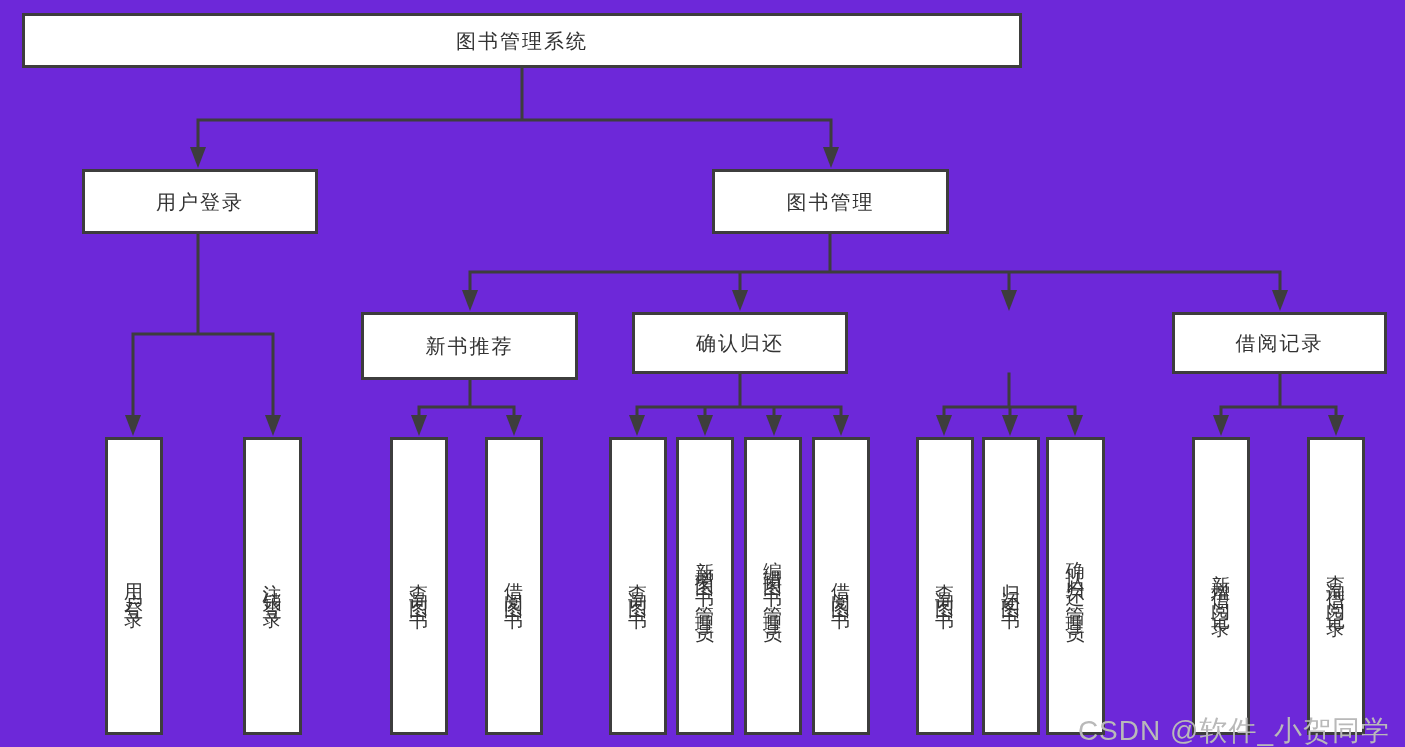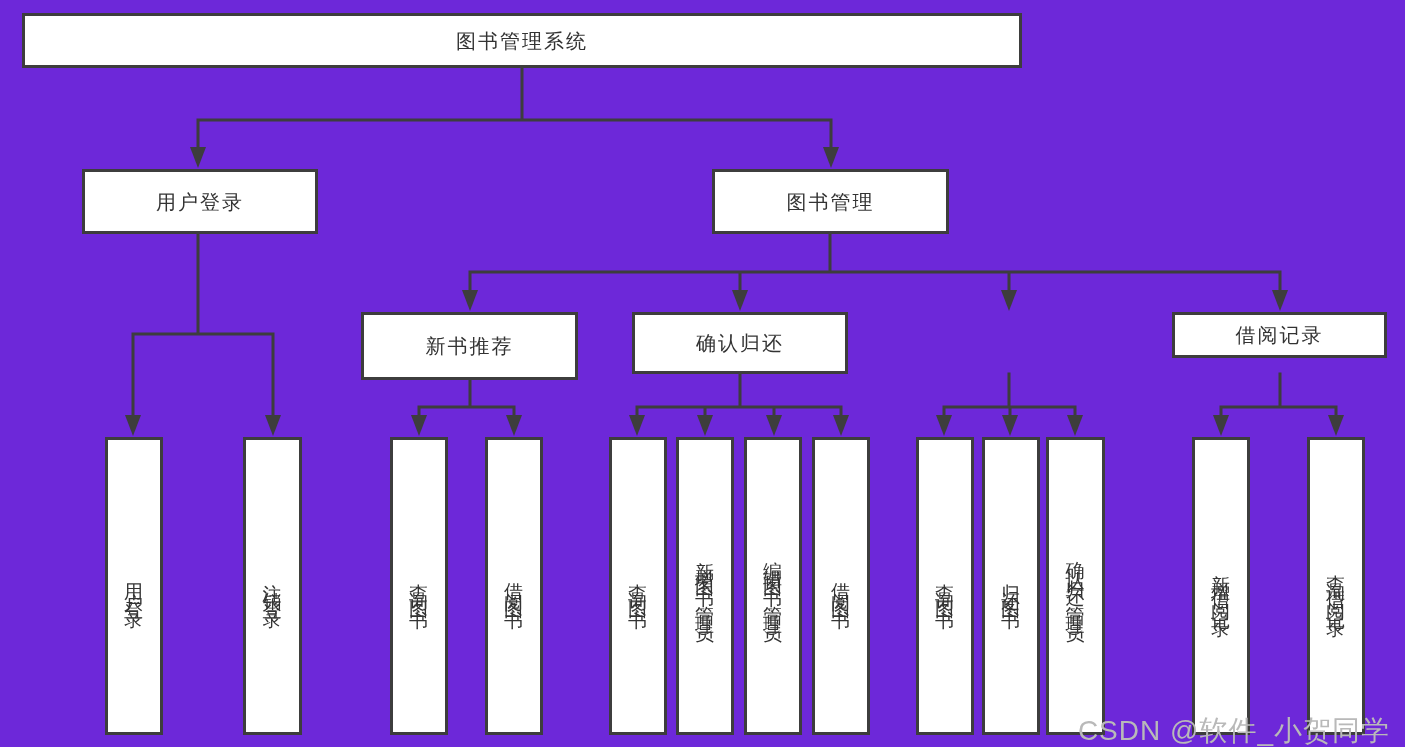--- a/index.html
+++ b/index.html
@@ -106,21 +106,21 @@
     <use href="#ah" x="1336" y="436"></use>
   </svg>
 
   <div class="node hnode" style="left:22px; top:13px; width:1000px; height:55px;">图书管理系统</div>
 
   <div class="node hnode" style="left:82px; top:169px; width:236px; height:65px;">用户登录</div>
   <div class="node hnode" style="left:712px; top:169px; width:237px; height:65px;">图书管理</div>
 
   <div class="node hnode" style="left:361px; top:312px; width:217px; height:68px;">新书推荐</div>
   <div class="node hnode" style="left:632px; top:312px; width:216px; height:62px;">确认归还</div>
-  <div class="node hnode" style="left:1172px; top:312px; width:215px; height:46px;">借阅记录</div>
+  <div class="node hnode" style="left:1172px; top:312px; width:215px; height:62px;">借阅记录</div>
 
   <div class="node vnode" style="left:105px; top:437px; width:58px; height:298px;">用户登录</div>
   <div class="node vnode" style="left:243px; top:437px; width:59px; height:298px;">注销登录</div>
 
   <div class="node vnode" style="left:390px; top:437px; width:58px; height:298px;">查询图书</div>
   <div class="node vnode" style="left:485px; top:437px; width:58px; height:298px;">借阅图书</div>
 
   <div class="node vnode" style="left:609px; top:437px; width:58px; height:298px;">查询图书</div>
   <div class="node vnode" style="left:676px; top:437px; width:58px; height:298px;">新增图书（管理员）</div>
   <div class="node vnode" style="left:744px; top:437px; width:58px; height:298px;">编辑图书（管理员）</div>

